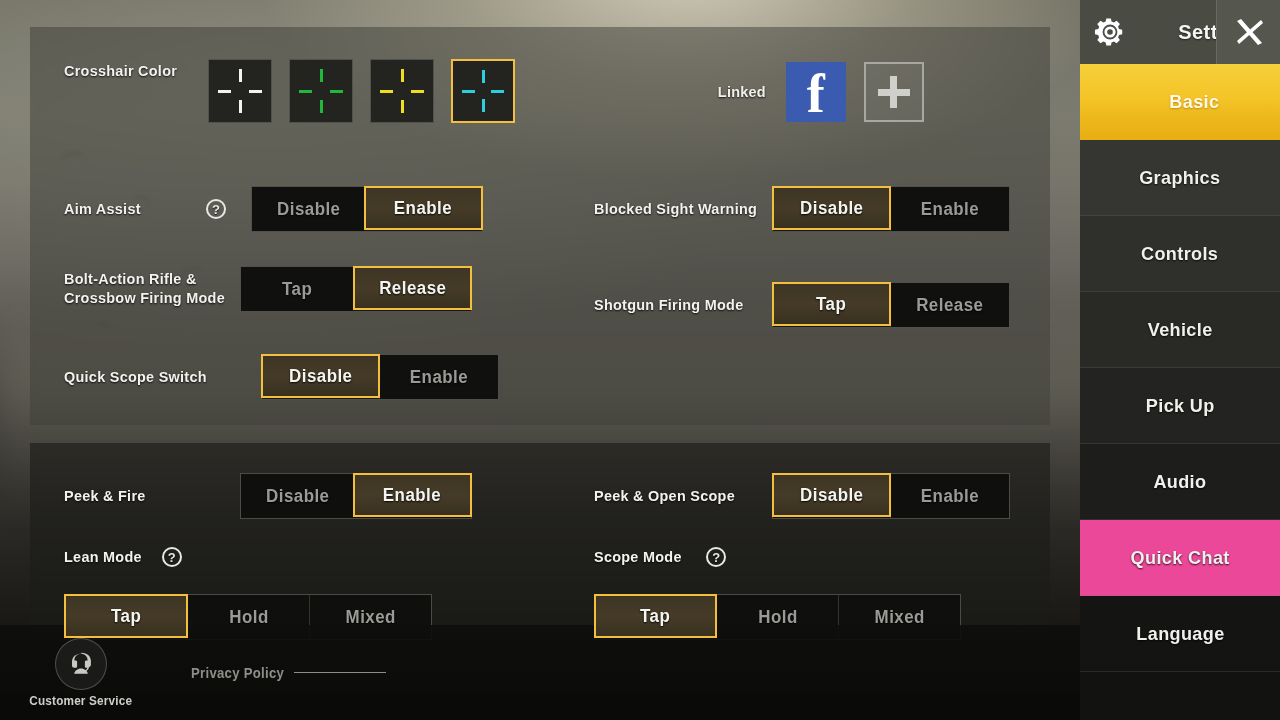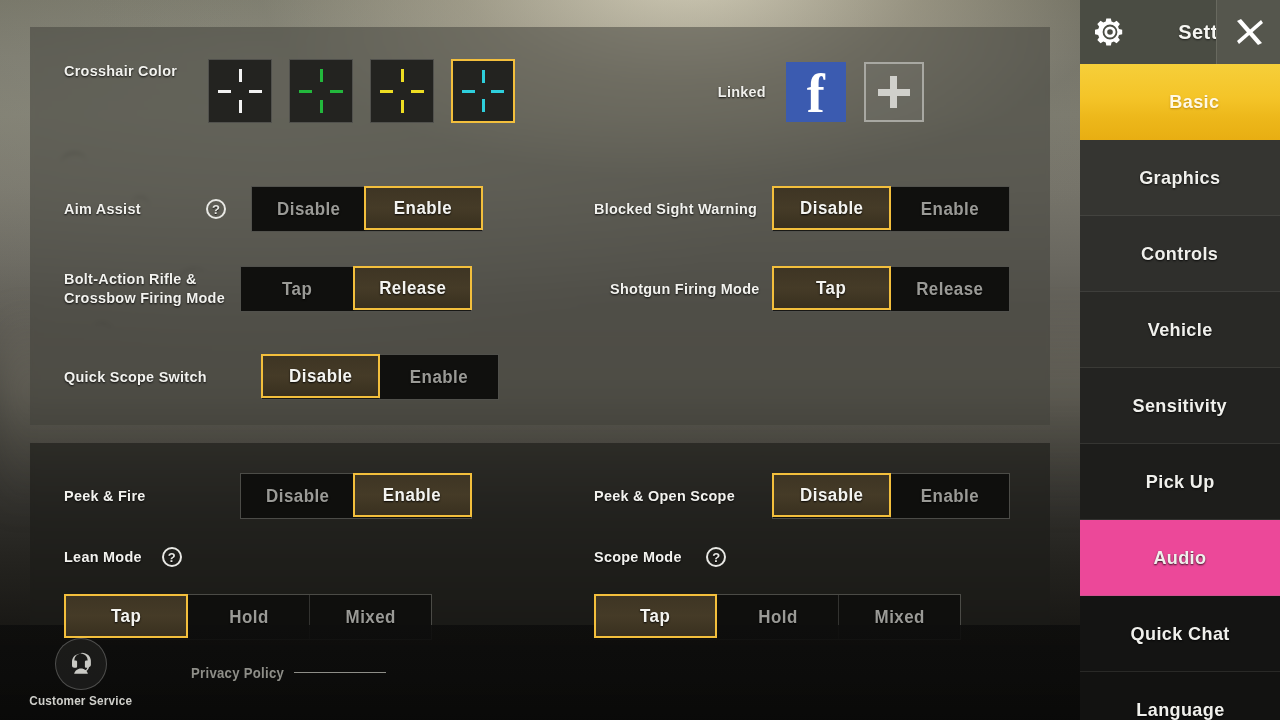--- a/index.html
+++ b/index.html
@@ -310,21 +310,21 @@
     <div class="seg">
       <div class="seg-opt" style="width:113px;">
           <span>Tap</span>
         </div>
       <div class="seg-opt sel" style="width:119px;">
           <span>Release</span>
         </div>
     </div>
   </div>
 
-  <div class="row" style="left:594px; top:266px;text-align:right;">
+  <div class="row" style="left:594px; top:282px;">
     <div class="row-label" style="width:178px;">Shotgun Firing Mode</div>
     <div class="seg">
       <div class="seg-opt sel" style="width:119px;">
           <span>Tap</span>
         </div>
       <div class="seg-opt" style="width:119px;">
           <span>Release</span>
         </div>
     </div>
   </div>
@@ -438,23 +438,20 @@
     <div class="sb-item">
         <span>Graphics</span>
       </div>
     <div class="sb-item">
         <span>Controls</span>
       </div>
     <div class="sb-item">
         <span>Vehicle</span>
       </div>
     <div class="sb-item">
-        <span>Sensitivity</span>
-      </div>
-    <div class="sb-item">
         <span>Pick Up</span>
       </div>
     <div class="sb-item">
         <span>Audio</span>
       </div>
     <div class="sb-item">
         <span>Quick Chat</span>
       </div>
     <div class="sb-item">
         <span>Language</span>

